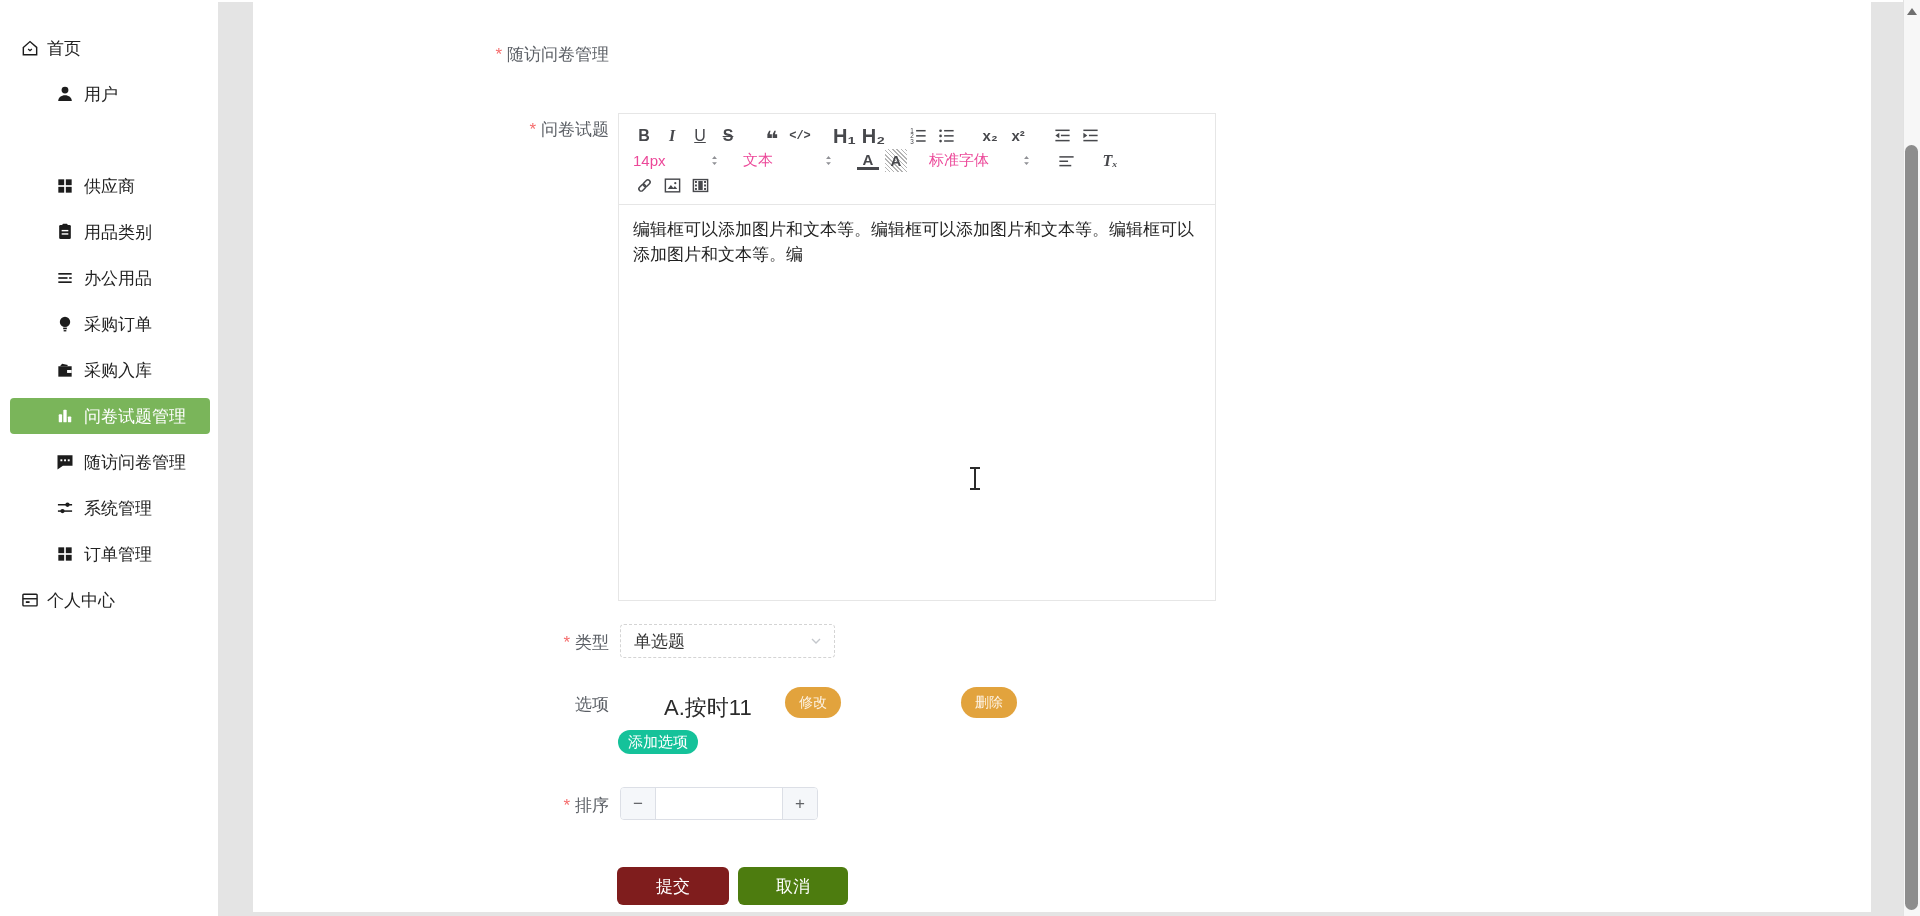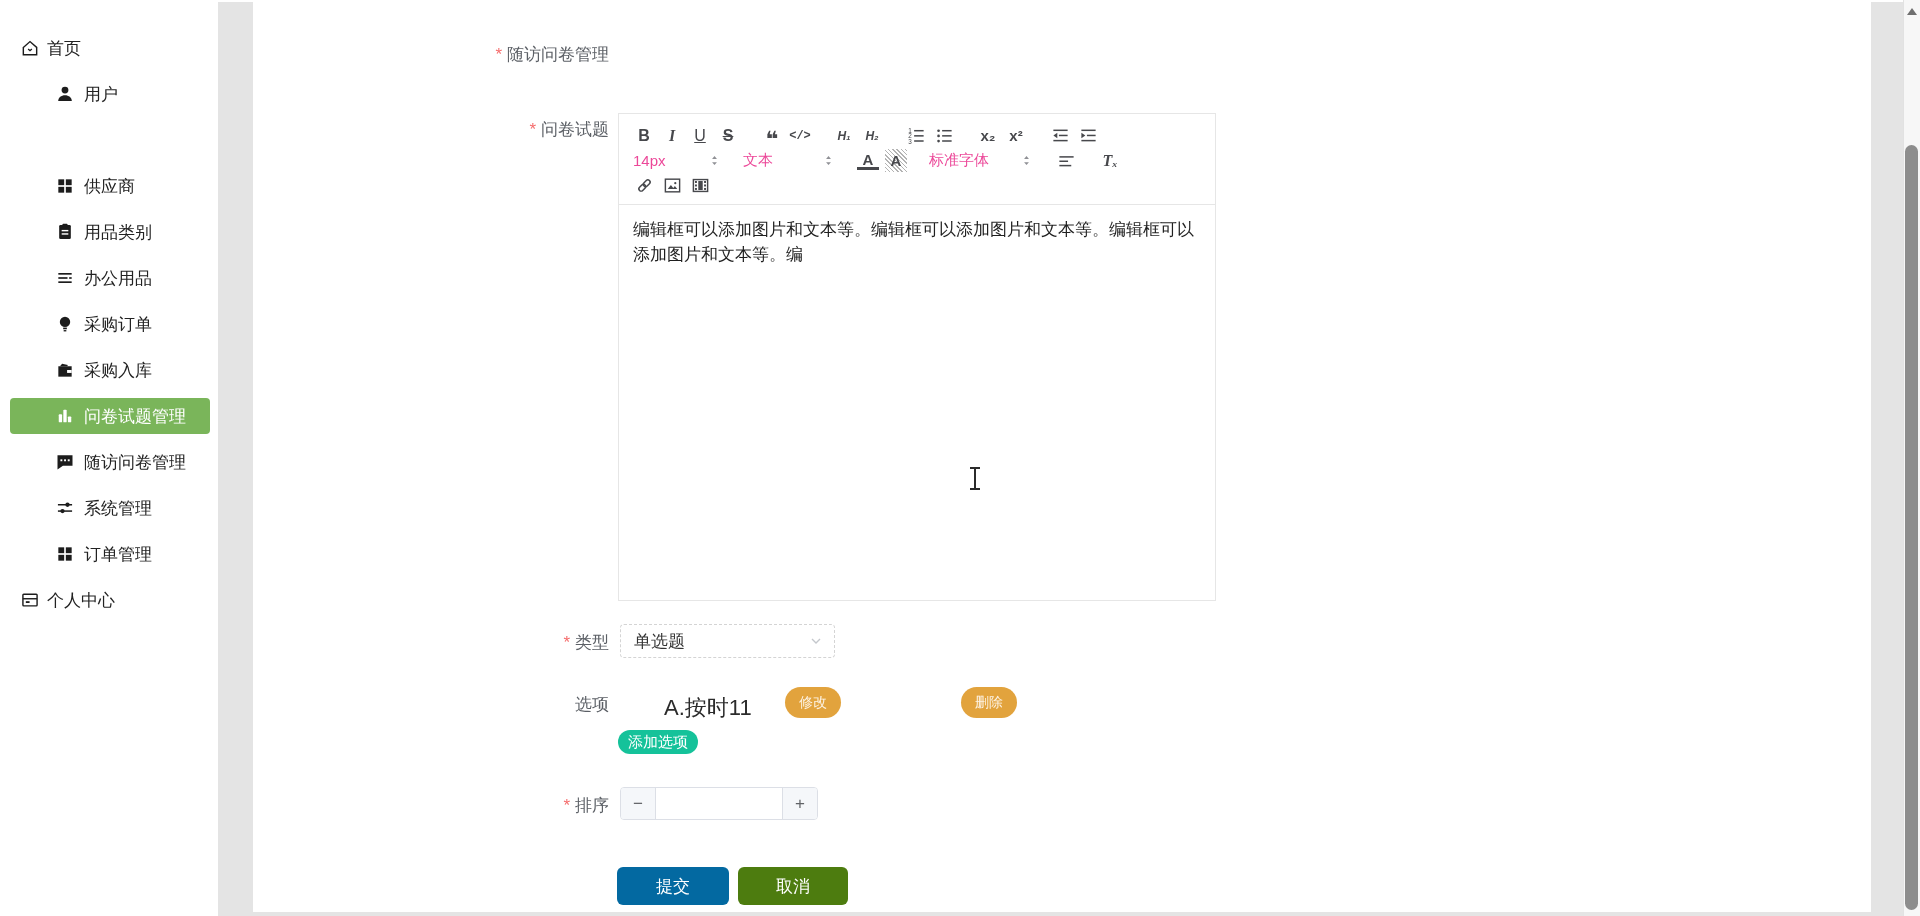--- a/index.html
+++ b/index.html
@@ -62,21 +62,21 @@
     color:#47484c; font-size:16px; line-height:1;
   }
   .tb svg { width:19px; height:19px; }
   .gap { margin-left:16px; }
   .tb-bold { font-weight:700; }
   .tb-italic { font-style:italic; font-family:"Liberation Serif","DejaVu Serif",serif; font-weight:600; }
   .tb-underline { text-decoration:underline; }
   .tb-strike { text-decoration:line-through; font-weight:600; }
   .tb-quote { font-size:22px; font-weight:700; padding-top:8px; }
   .tb-code { font-size:12px; font-weight:700; font-family:"Liberation Mono","DejaVu Sans Mono",monospace; }
-  .tb-h { font-weight:700; font-size:12px;font-style:italic; }
+  .tb-h { font-weight:700; font-size:20px; }
   .tb-script { font-size:15px; font-weight:600; }
   .tb-select { display:inline-flex; align-items:center; justify-content:space-between;
     height:23px; margin-right:6px; cursor:pointer; color:#ec4899; font-size:15px; }
   .tb-select .ud { display:inline-flex; width:13px; height:13px; color:#8f9095; }
   .tb-select .ud svg { width:13px; height:13px; }
   .tb-colorA { font-weight:700; font-size:15px; border-bottom:3px solid #47484c; height:19px; }
   .tb-bgA { font-weight:700; font-size:15px; padding:0 3px;
     background:repeating-linear-gradient(45deg,#b3b3b3 0 1px,transparent 1px 3px); }
   .tb-clean { font-style:italic; font-weight:700; font-family:"Liberation Serif","DejaVu Serif",serif; }
   .ed-content { padding:13px 14px; font-size:17px; color:#1f1f1f; line-height:1.45; cursor:text; height:400px; }
@@ -105,21 +105,21 @@
     border:1px solid #dcdfe6; border-radius:4px; display:flex; background:#fff; overflow:hidden; }
   .step-btn { width:35px; background:#f5f7fa; color:#606266; font-size:17px;
     display:flex; align-items:center; justify-content:center; cursor:pointer; flex:0 0 auto; }
   .step-minus { border-right:1px solid #dcdfe6; }
   .step-plus { border-left:1px solid #dcdfe6; }
   .step-input { flex:1; border:none; outline:none; text-align:center; font-size:16px; color:#333; min-width:0; }
 
   
   .btn { position:absolute; top:867px; height:38px; border:none; border-radius:6px;
     color:#fff; font-size:17px; cursor:pointer; font-family:inherit; }
-  .btn-submit { left:617px; width:112px; background:#0369a1; }
+  .btn-submit { left:617px; width:112px; background:#7f1d1d; }
   .btn-cancel { left:738px; width:110px; background:#4d7c0f; }
 </style>
 </head>
 <body>
 
 <div class="app">
 
   <div class="gutter gutter-left"></div>
   <div class="gutter gutter-right"></div>
   <div class="gutter gutter-bottom"></div>

